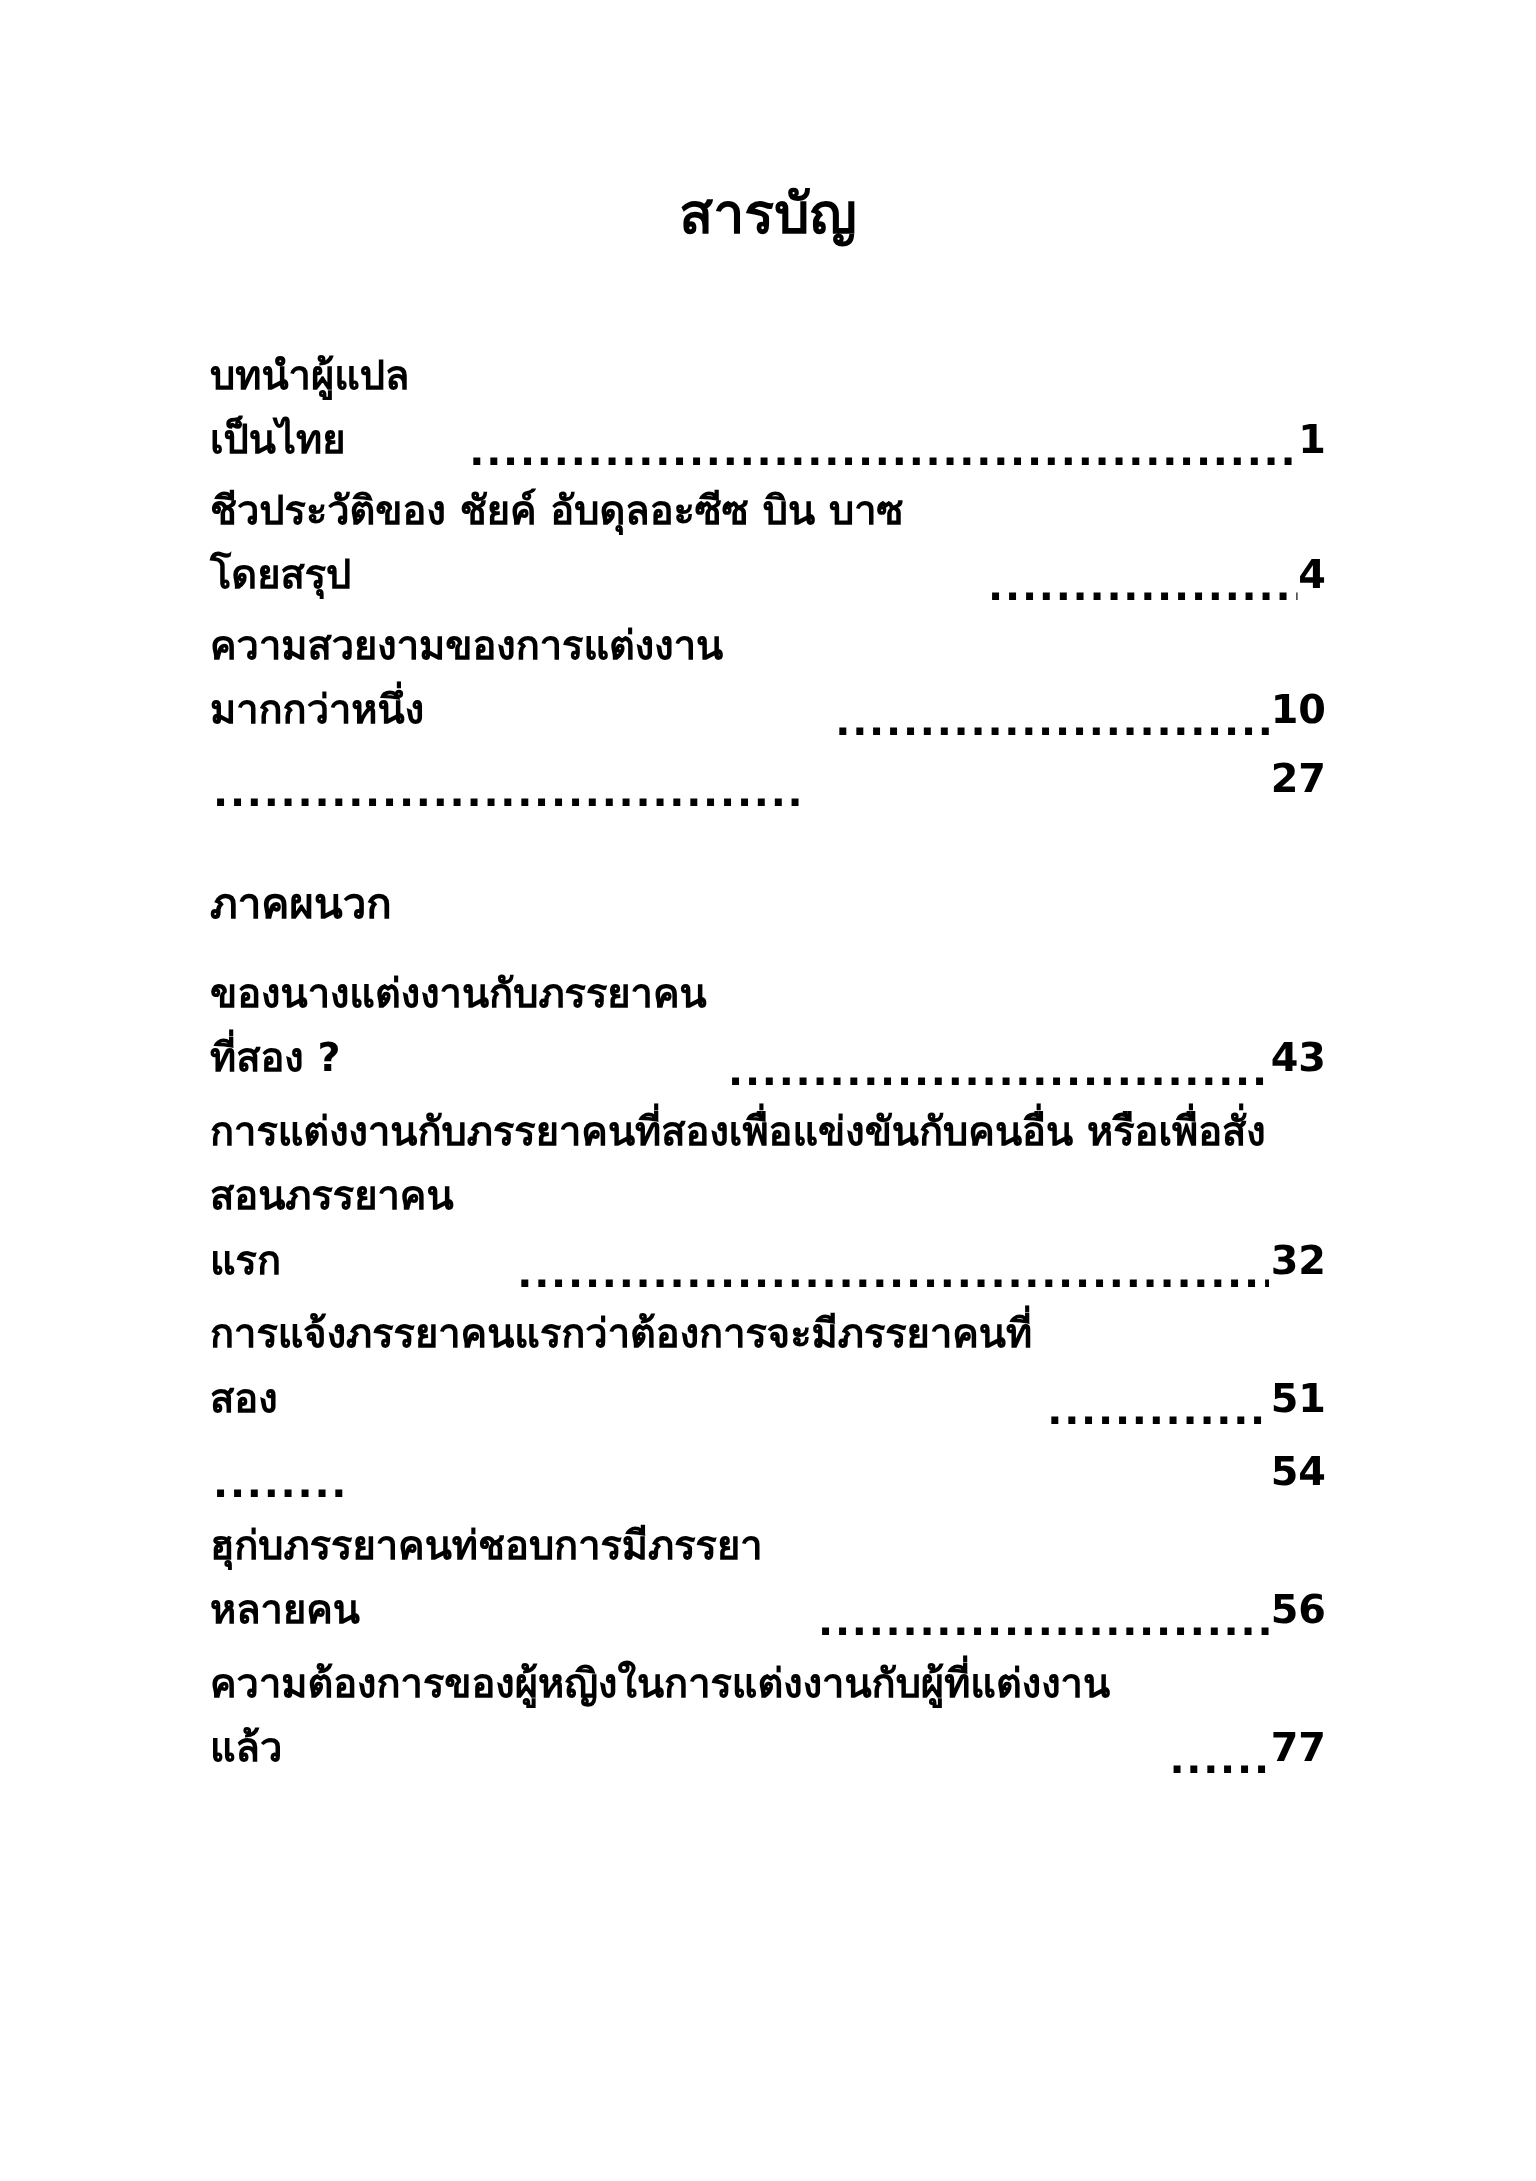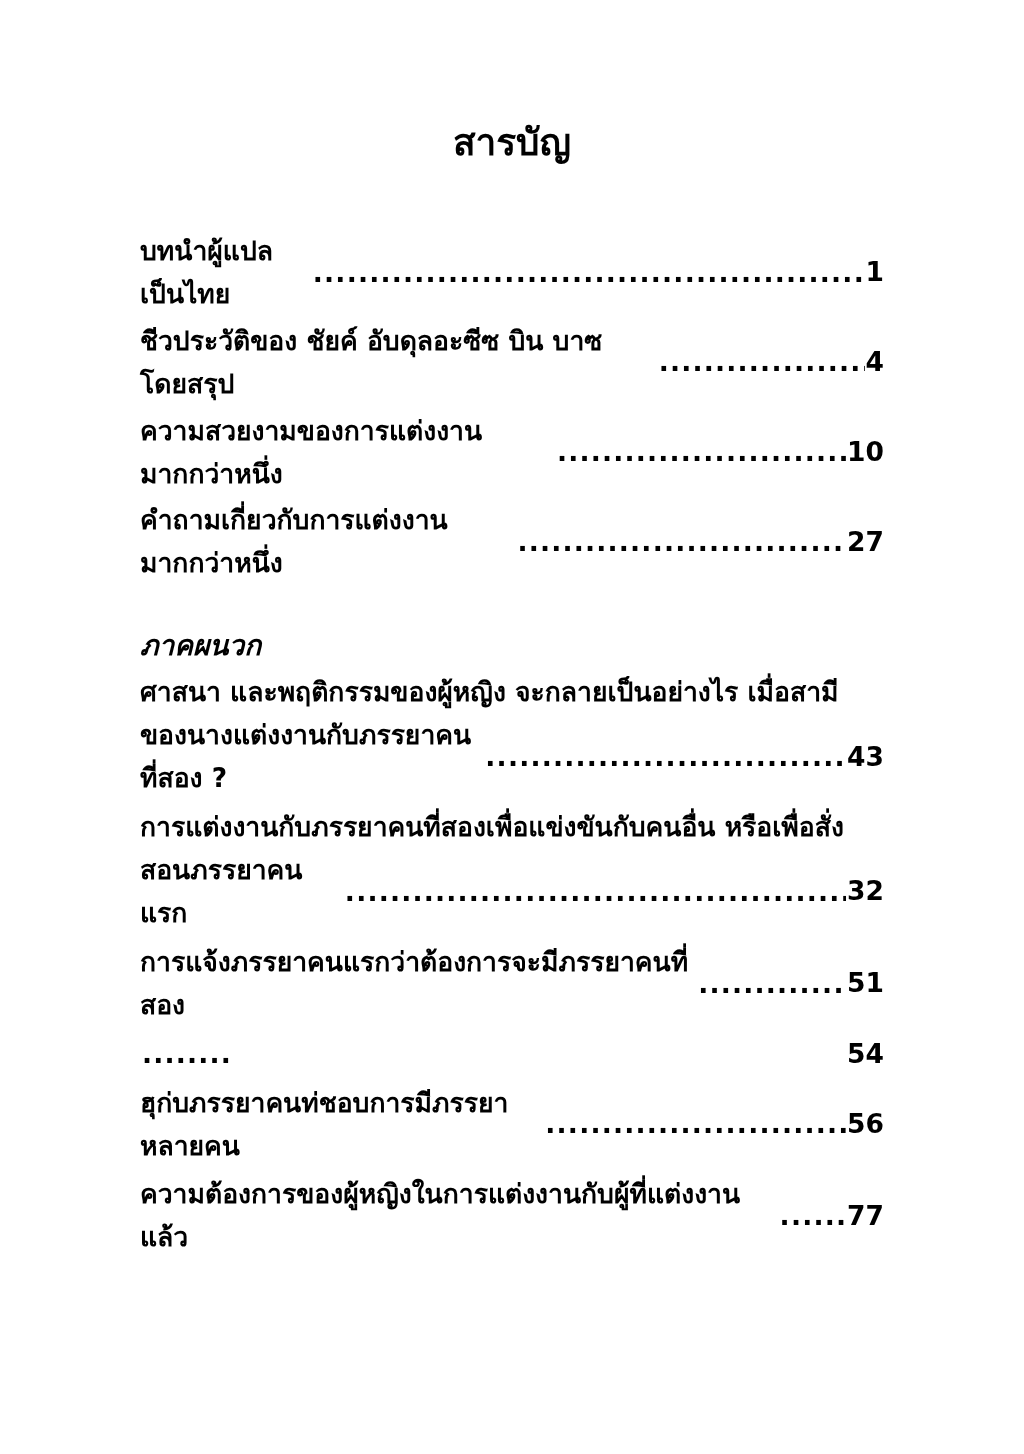--- a/index.html
+++ b/index.html
@@ -36,21 +36,21 @@
   .toc-entry {
     display: block;
     font-size: 26.5px;
     font-weight: bold;
     line-height: 1.62;
     margin-bottom: 4px;
     position: relative;
   }
   .entry-row {
     display: flex;
-    align-items: center;
+    align-items: flex-end;
     width: 100%;
   }
   .entry-text {
     white-space: pre-wrap;
     flex: 0 1 auto;
   }
   .dots {
     flex: 1 1 auto;
     overflow: hidden;
     white-space: nowrap;
@@ -69,23 +69,22 @@
   .entry-lines {
     display: block;
   }
   .entry-line {
     display: block;
     white-space: pre-wrap;
   }
   .section-heading {
     font-size: 28px;
     font-weight: bold;
-    margin: 40px 0 4px 0;
+    margin: 40px 0 18px 0;
     line-height: 1.5;
-    font-style: italic;
   }
   .group-appendix .toc-entry {
     margin-bottom: 6px;
   }
 </style>
 </head>
 <body>
 
 <div class="page">
 
@@ -114,35 +113,33 @@
       <div class="toc-entry">
         <div class="entry-row">
           <span class="entry-text">ความสวยงามของการแต่งงานมากกว่าหนึ่ง</span>
           <span class="dots">..............................</span>
           <span class="page-num">10</span>
         </div>
       </div>
 
       <div class="toc-entry">
         <div class="entry-row">
-          <span class="entry-text">คำถามเกี่ยวกับการแต่งงานมากกว่าหนึ่ง</span>
           <span class="dots">...................................</span>
           <span class="page-num">27</span>
         </div>
       </div>
 
     </div>
 
     <div class="section-heading">ภาคผนวก</div>
 
     <div class="group-appendix">
 
       <div class="toc-entry">
         <div class="entry-lines">
-          <span class="entry-line">ศาสนา และพฤติกรรมของผู้หญิง จะกลายเป็นอย่างไร เมื่อสามี</span>
           <div class="entry-row">
             <span class="entry-text">ของนางแต่งงานกับภรรยาคนที่สอง ?</span>
             <span class="dots">.......................................</span>
             <span class="page-num">43</span>
           </div>
         </div>
       </div>
 
       <div class="toc-entry">
         <div class="entry-lines">

